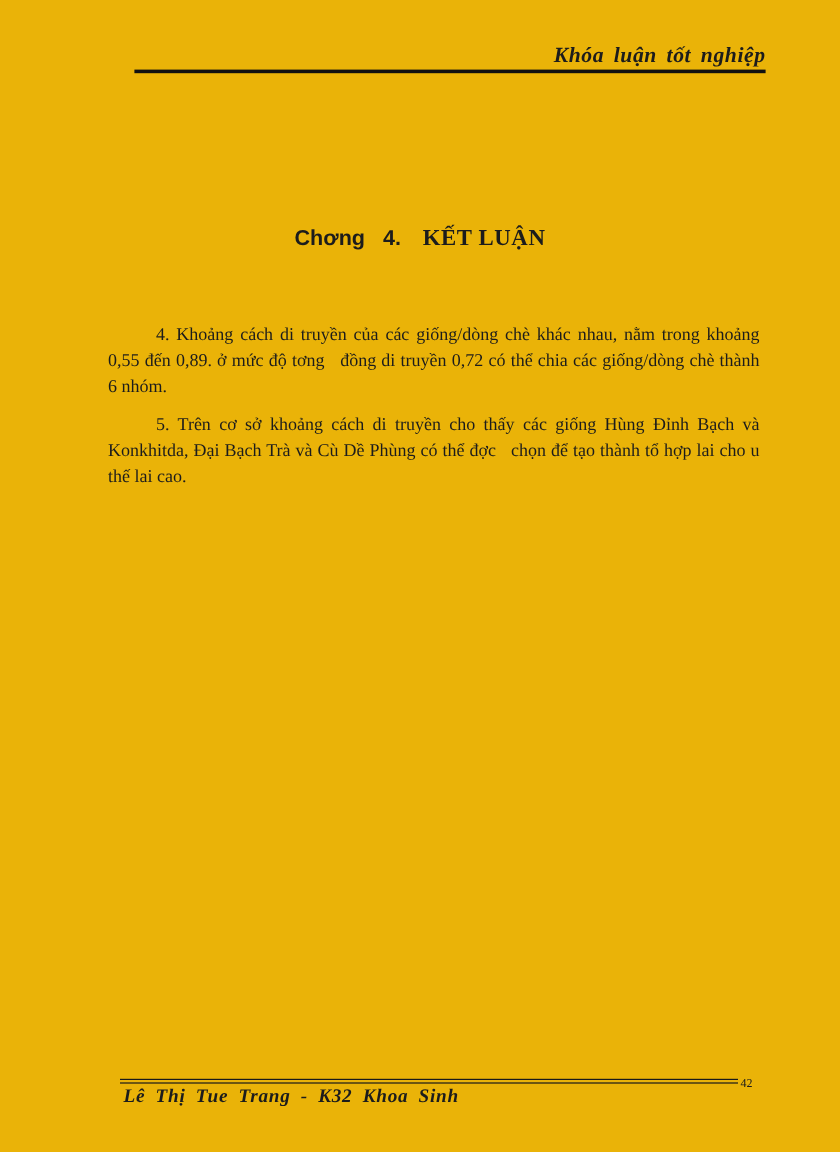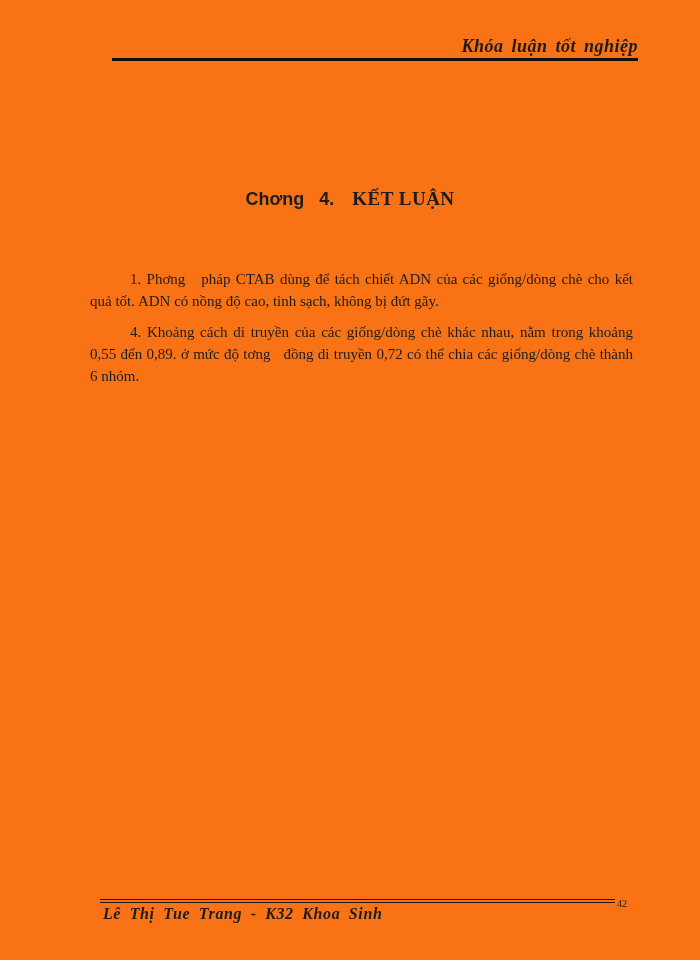--- a/index.html
+++ b/index.html
@@ -2,21 +2,21 @@
 <html><head>
 <meta charset="utf-8">
 <style>
   * { margin: 0; padding: 0; box-sizing: border-box; }
   html, body { background: #888; }
   .page {
     position: relative;
     width: 700px;
     height: 960px;
     margin: 0 auto;
-    background: #f97316;
+    background: #eab308;
     color: #1c1c1c;
     font-family: "Liberation Serif", serif;
     overflow: hidden;
   }
   
   .running-header {
     position: absolute;
     top: 36px;
     right: 62px;
     font-family: "Liberation Serif", serif;
@@ -106,21 +106,21 @@
 <div class="page">
 
   <div class="running-header">Khóa luận tốt nghiệp</div>
   <div class="header-rule"></div>
 
   <div class="chapter-heading">
     <span class="chapter-prefix">Chơng   4.</span><span class="chapter-title">KẾT LUẬN</span>
   </div>
 
   <div class="body-text">
-    <p>1. Phơng   pháp CTAB dùng để tách chiết ADN của các giống/dòng chè cho kết quả tốt. ADN có nồng độ cao, tinh sạch, không bị đứt gãy.</p>
     <p>4. Khoảng cách di truyền của các giống/dòng chè khác nhau, nằm trong khoảng 0,55 đến 0,89. ở mức độ tơng   đồng di truyền 0,72 có thể chia các giống/dòng chè thành 6 nhóm.</p>
+    <p>5. Trên cơ sở khoảng cách di truyền cho thấy các giống Hùng Đỉnh Bạch và Konkhitda, Đại Bạch Trà và Cù Dề Phùng có thể đợc   chọn để tạo thành tổ hợp lai cho u   thế lai cao.</p>
   </div>
 
   <div class="footer-rule"></div>
   <div class="footer-author">Lê Thị Tue Trang - K32 Khoa Sinh</div>
   <div class="page-number">42</div>
 
 </div>
 
 </body></html>

